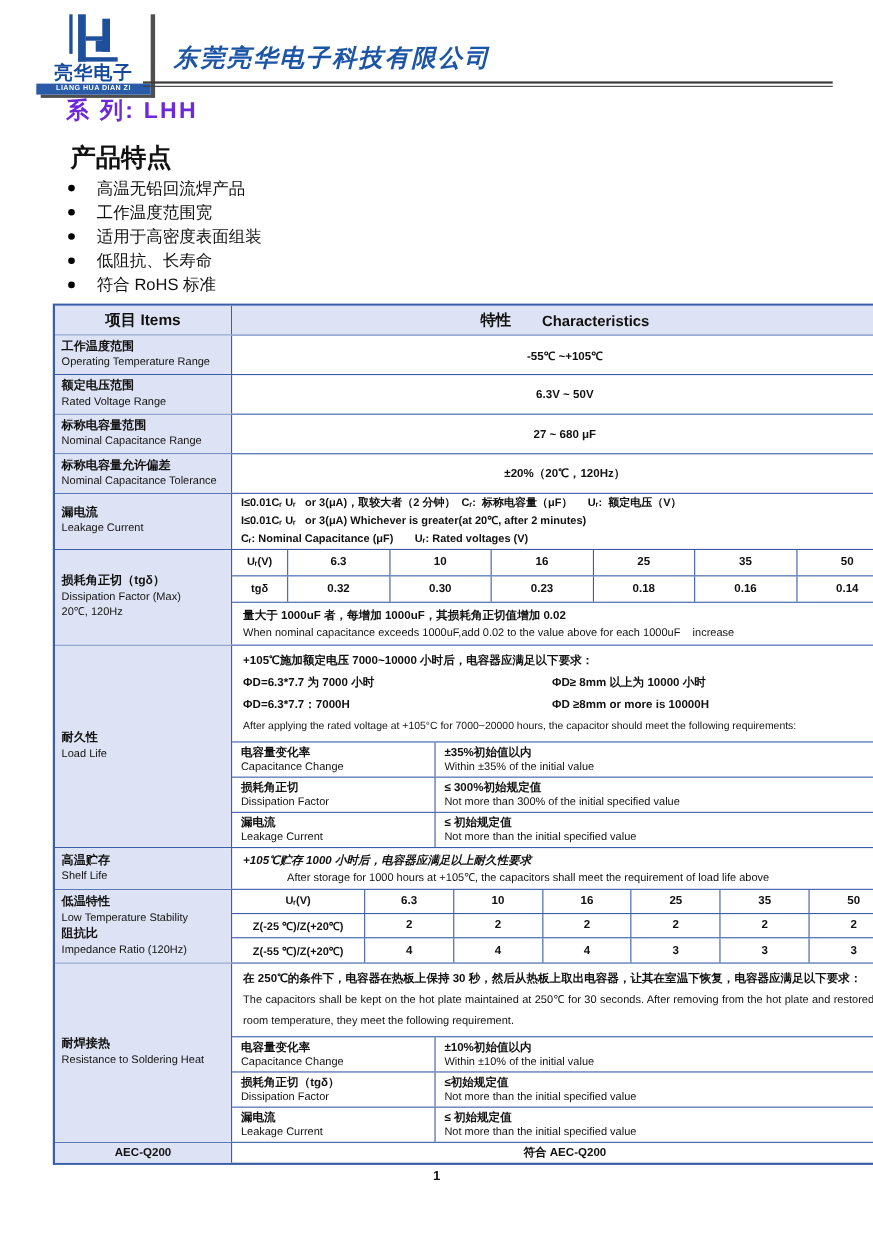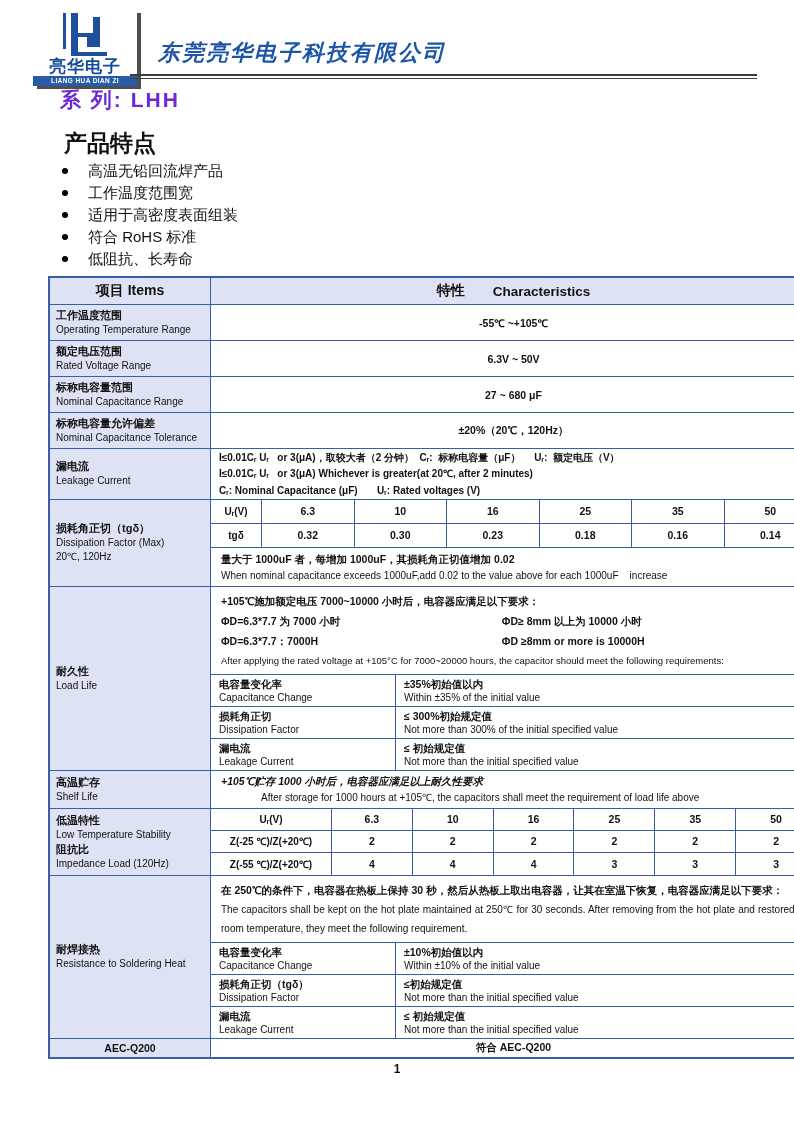--- a/index.html
+++ b/index.html
@@ -120,25 +120,25 @@
   <div class="feature-item">
     <span class="dot"></span>
     <span>工作温度范围宽</span>
   </div>
   <div class="feature-item">
     <span class="dot"></span>
     <span>适用于高密度表面组装</span>
   </div>
   <div class="feature-item">
     <span class="dot"></span>
+    <span>低阻抗、长寿命</span>
+  </div>
+  <div class="feature-item">
+    <span class="dot"></span>
     <span>符合 RoHS 标准</span>
-  </div>
-  <div class="feature-item">
-    <span class="dot"></span>
-    <span>低阻抗、长寿命</span>
   </div>
 </div>
 
 <div class="spec-table">
 
   <div class="trow thead">
     <div class="tl">项目 Items</div>
     <div class="tr">
       <span class="char-cn">特性</span>
       <span class="char-en">Characteristics</span>
@@ -286,21 +286,21 @@
       <div class="shelf-cn">+105℃贮存 1000 小时后，电容器应满足以上耐久性要求</div>
       <div class="shelf-en">After storage for 1000 hours at +105℃, the capacitors shall meet the requirement of load life above</div>
     </div>
   </div>
 
   <div class="trow">
     <div class="tl">
       <div class="lbl-cn">低温特性</div>
       <div class="lbl-en">Low Temperature Stability</div>
       <div class="lbl-cn">阻抗比</div>
-      <div class="lbl-en">Impedance Load (120Hz)</div>
+      <div class="lbl-en">Impedance Ratio (120Hz)</div>
     </div>
     <div class="tr" style="justify-content:flex-start;">
       <div class="lt-row">
         <div class="lt-c0">Uᵣ(V)</div>
         <div class="lt-c">6.3</div>
         <div class="lt-c">10</div>
         <div class="lt-c">16</div>
         <div class="lt-c">25</div>
         <div class="lt-c">35</div>
         <div class="lt-c">50</div>

